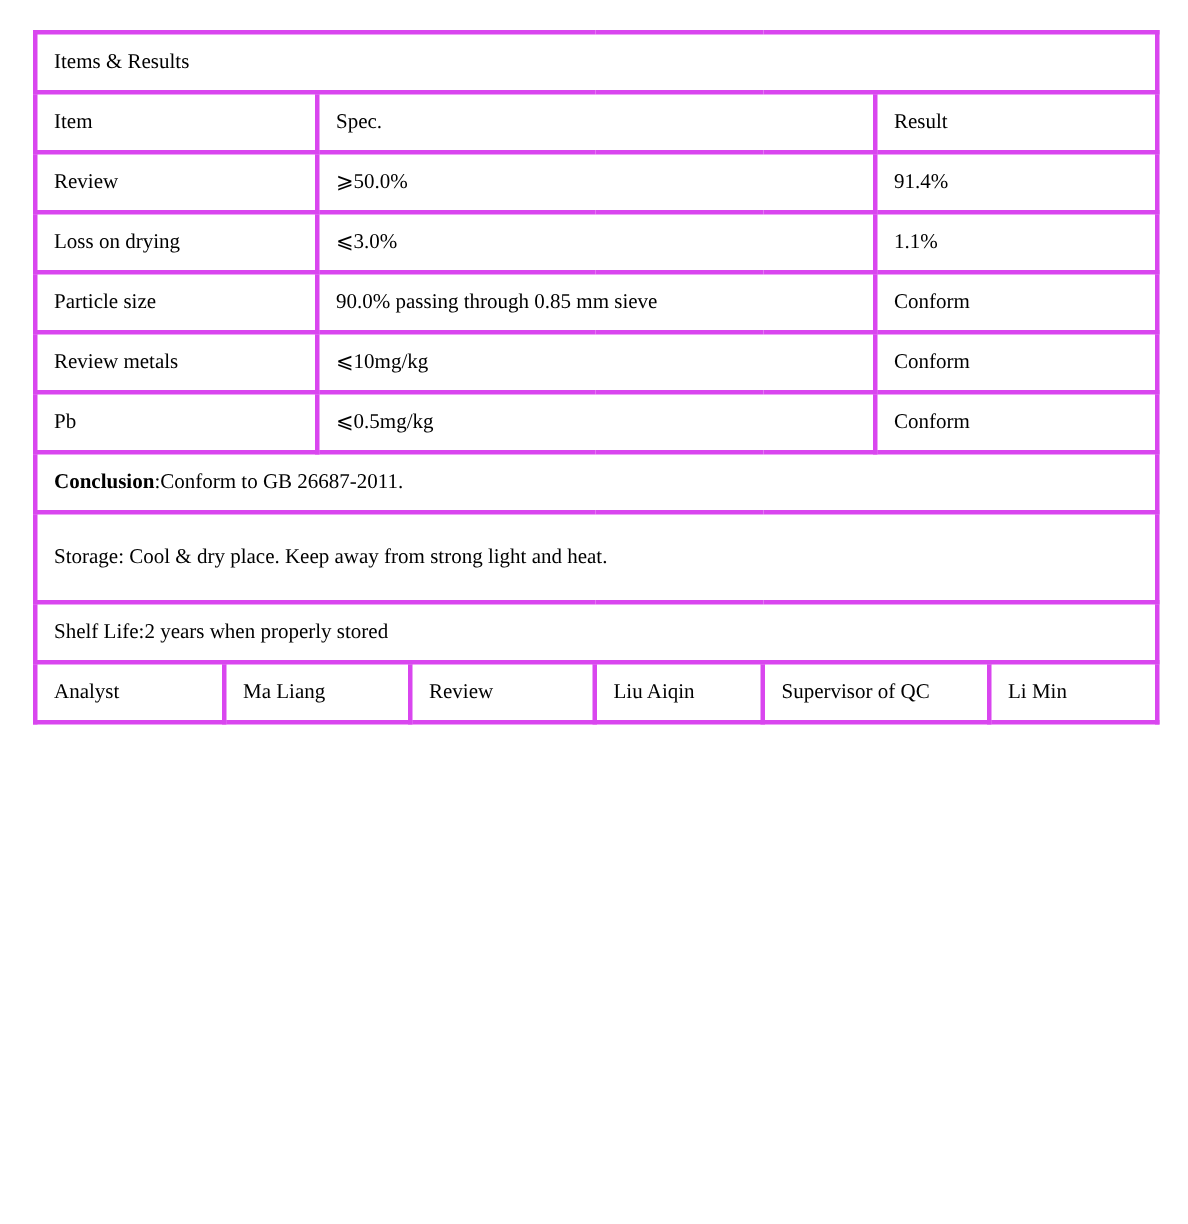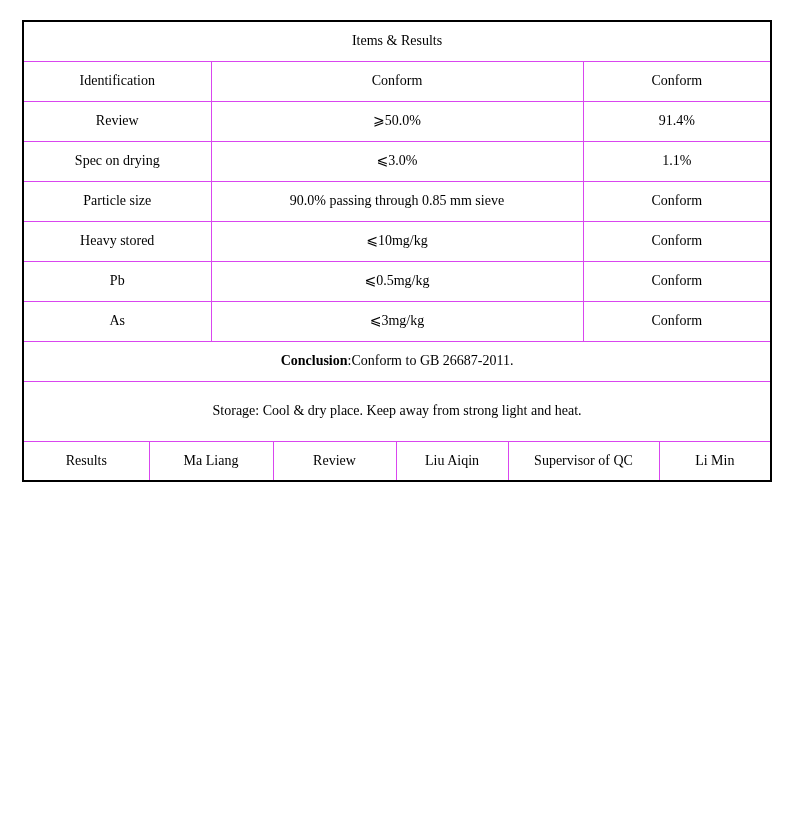--- a/index.html
+++ b/index.html
@@ -18,22 +18,22 @@
   table.doc-table {
     position: absolute;
     left: 22px;
     top: 20px;
     width: 748px;
     border-collapse: collapse;
     table-layout: fixed;
     border: 2px solid #000000;
   }
   table.doc-table td {
-    border: 1px solid #d946ef;
-    text-align: center;
+    border: 3px solid #d946ef;
+    text-align: left;
     vertical-align: middle;
     padding: 2px 11px;
     overflow: hidden;
     line-height: 1.55;
   }
   td.left-cell {
     text-align: left;
     padding-left: 8px;
     font-family: Liberation Serif, serif;
   }
@@ -57,79 +57,77 @@
     <col style="width:75px">
     <col style="width:76px">
     <col style="width:112px">
   </colgroup>
 
   <tbody>
       <tr class="h40">
     <td colspan="8">Items &amp; Results</td>
   </tr>
 
+  <tr class="h40">
+    <td colspan="2">Item</td>
+    <td colspan="4">Spec.</td>
+    <td colspan="2">Result</td>
+  </tr>
 
 
-  <tr class="h40">
-    <td colspan="2">Identification</td>
-    <td colspan="4">Conform</td>
-    <td colspan="2">Conform</td>
-  </tr>
 
   <tr class="h40">
     <td colspan="2">Review</td>
     <td colspan="4">⩾50.0%</td>
     <td colspan="2">91.4%</td>
   </tr>
 
   <tr class="h40">
-    <td colspan="2">Spec on drying</td>
+    <td colspan="2">Loss on drying</td>
     <td colspan="4">⩽3.0%</td>
     <td colspan="2">1.1%</td>
   </tr>
 
   <tr class="h40">
     <td colspan="2">Particle size</td>
     <td colspan="4">90.0% passing through 0.85 mm sieve</td>
     <td colspan="2">Conform</td>
   </tr>
 
   <tr class="h40">
-    <td colspan="2">Heavy stored</td>
+    <td colspan="2">Review metals</td>
     <td colspan="4">⩽10mg/kg</td>
     <td colspan="2">Conform</td>
   </tr>
 
   <tr class="h40">
     <td colspan="2">Pb</td>
     <td colspan="4">⩽0.5mg/kg</td>
     <td colspan="2">Conform</td>
   </tr>
 
-  <tr class="h40">
-    <td colspan="2">As</td>
-    <td colspan="4">⩽3mg/kg</td>
-    <td colspan="2">Conform</td>
-  </tr>
 
 
 
 
 
   <tr class="h40">
     <td colspan="8" class="left-cell"><span class="bold">Conclusion</span><span>:Conform to GB 26687-2011.</span></td>
   </tr>
 
   <tr class="h60">
     <td colspan="8" class="left-cell">Storage: Cool &amp; dry place. Keep away from strong light and heat.</td>
   </tr>
 
+  <tr class="h40">
+    <td colspan="8" class="left-cell">Shelf Life:2 years when properly stored</td>
+  </tr>
 
   <tr class="h40">
-    <td>Results</td>
+    <td>Analyst</td>
     <td colspan="2">Ma Liang</td>
     <td>Review</td>
     <td>Liu Aiqin</td>
     <td colspan="2">Supervisor of QC</td>
     <td>Li Min</td>
   </tr>
 </tbody>
   </table>
 
 </body></html>

